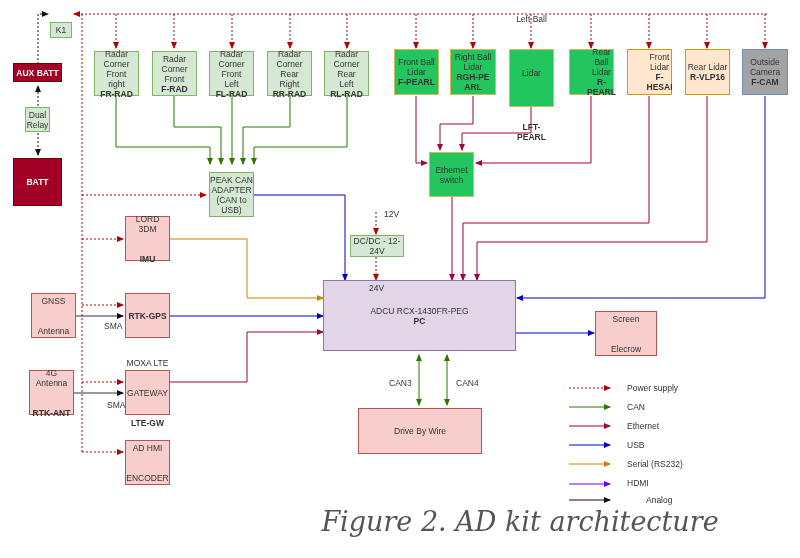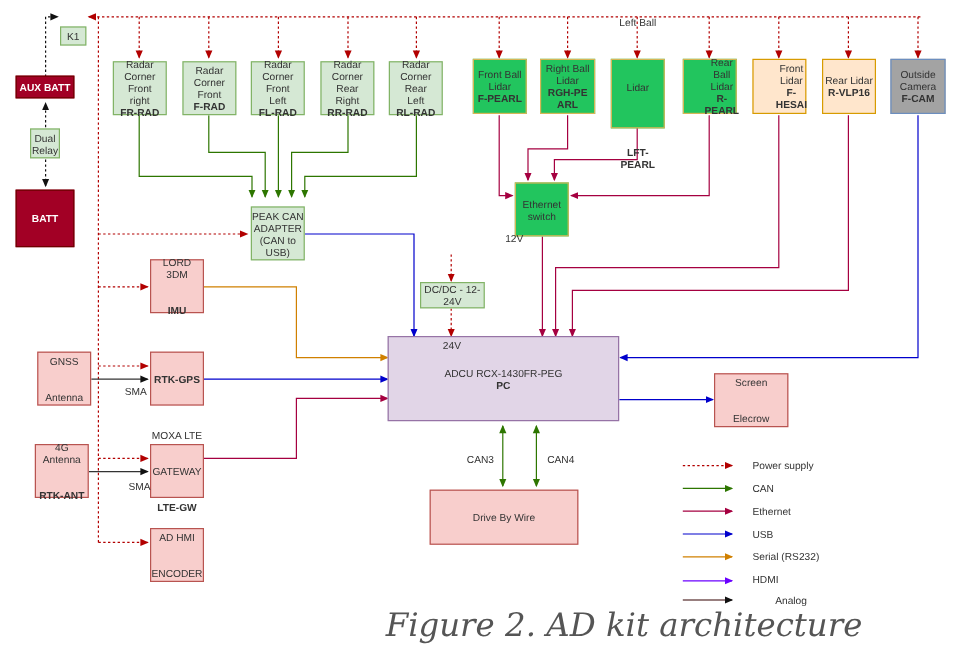--- a/index.html
+++ b/index.html
@@ -254,21 +254,21 @@
   <b>PC</b>
 </div>
 <div class="node pink" style="left:595px;top:311px;width:62px;height:45px;">
   <span>Screen</span>
   <span>Elecrow</span>
 </div>
 <div class="node pink" style="left:358px;top:408px;width:124px;height:46px;">
   <span>Drive By Wire</span>
 </div>
 
-<span class="lbl" style="left:384px;top:194px;margin-left:37px;">12V</span>
+<span class="lbl" style="left:384px;top:209px;">12V</span>
 <span class="lbl" style="left:369px;top:283px;">24V</span>
 <span class="lbl" style="left:104px;top:321px;">SMA</span>
 <span class="lbl" style="left:107px;top:400px;">SMA</span>
 <span class="lbl" style="left:389px;top:378px;">CAN3</span>
 <span class="lbl" style="left:456px;top:378px;">CAN4</span>
 
 <span class="legend-text" style="left:627px;top:383px;">Power supply</span>
 <span class="legend-text" style="left:627px;top:402px;">CAN</span>
 <span class="legend-text" style="left:627px;top:421px;">Ethernet</span>
 <span class="legend-text" style="left:627px;top:440px;">USB</span>

